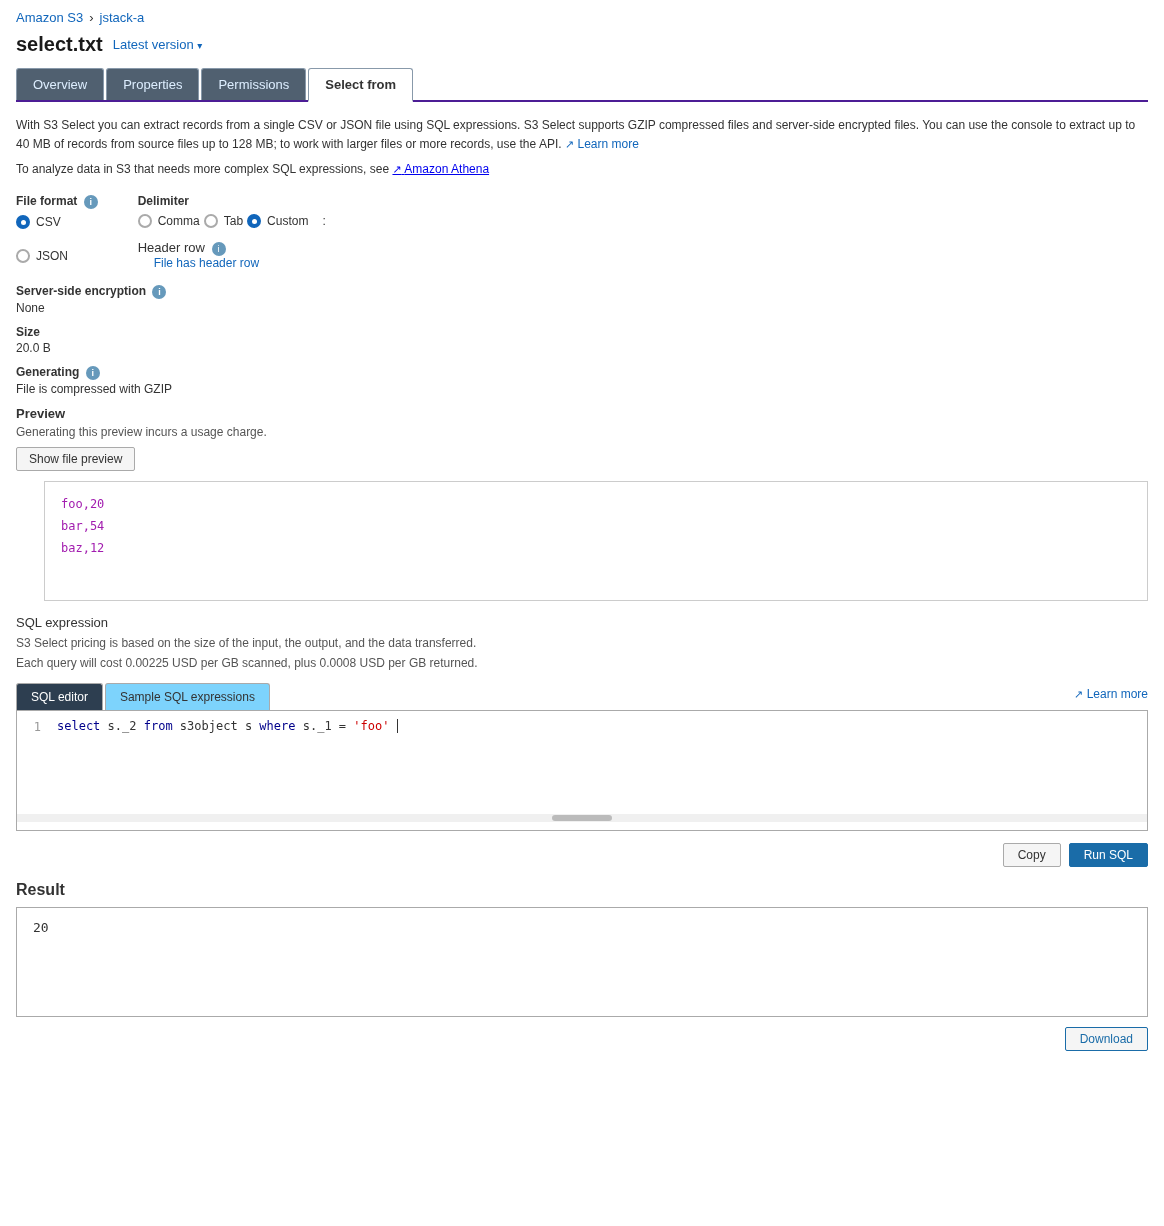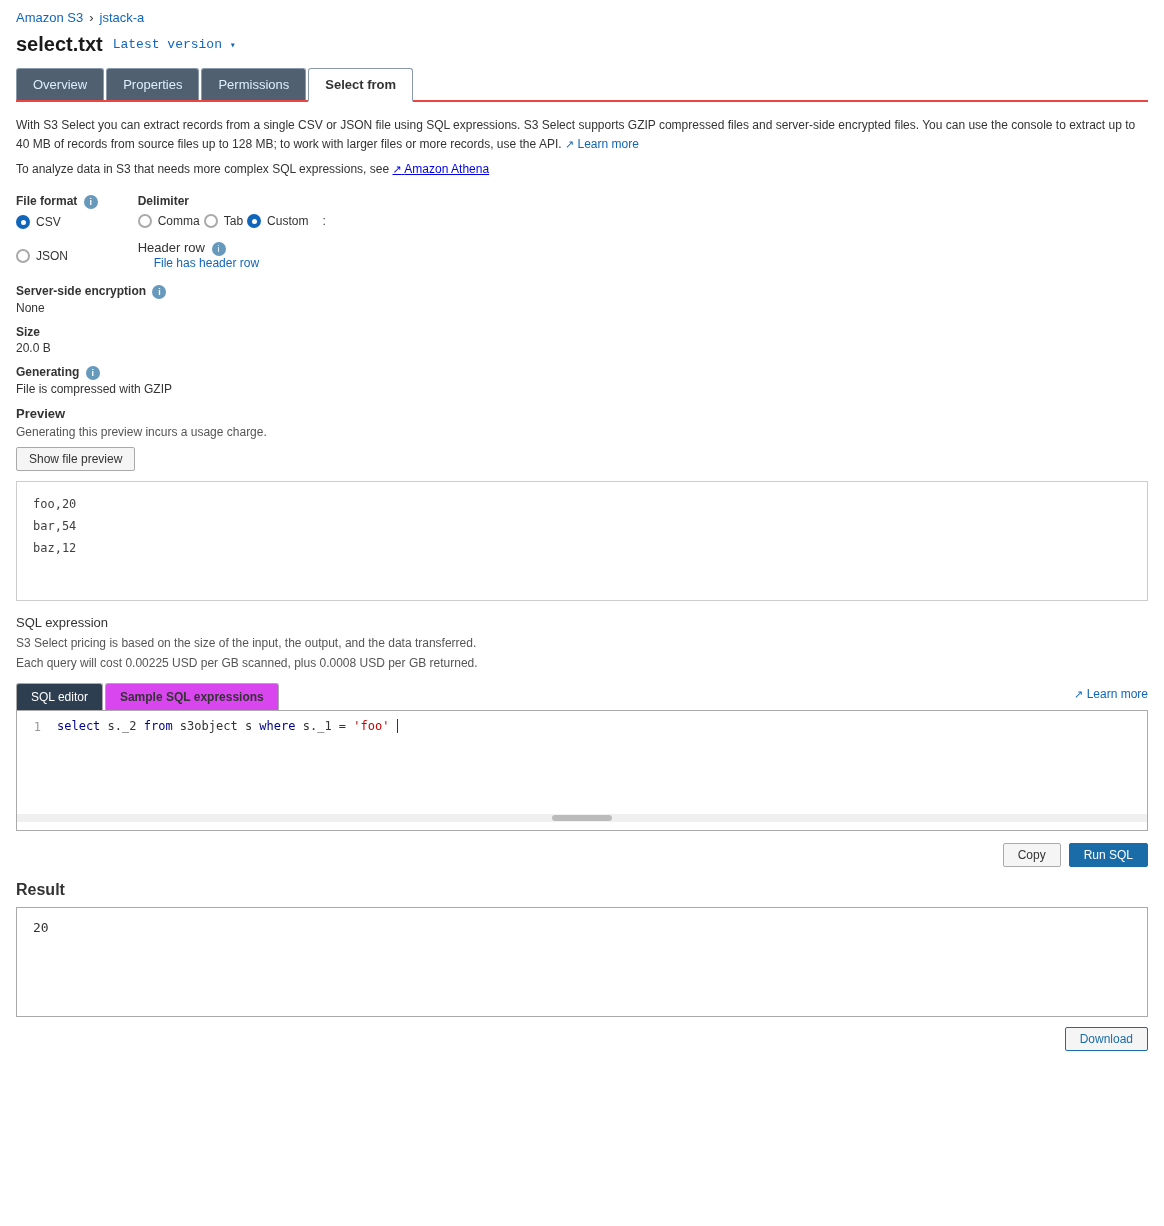--- a/index.html
+++ b/index.html
@@ -7,25 +7,25 @@
 
     .page-wrapper { background: #fff; min-height: 1226px; padding: 10px 16px 20px; }
 
     
     .breadcrumb { display: flex; align-items: center; gap: 6px; font-size: 13px; margin-bottom: 8px; }
     .breadcrumb a { color: #1166bb; text-decoration: none; }
 
     
     .title-row { display: flex; align-items: center; gap: 10px; margin-bottom: 12px; }
     .file-title { font-size: 20px; font-weight: bold; color: #1a1a1a; }
-    .version-badge { color: #1166bb; font-size: 13px; cursor: pointer; font-family: Liberation Mono, monospace; }
+    .version-badge { color: #1166bb; font-size: 13px; cursor: pointer; }
     .version-badge .arrow { font-size: 10px; }
 
     
-    .tabs { display: flex; border-bottom: 2px solid #ef4444; margin-bottom: 14px; }
+    .tabs { display: flex; border-bottom: 2px solid #4c1d95; margin-bottom: 14px; }
     .tab {
       padding: 8px 16px;
       font-size: 13px;
       cursor: pointer;
       color: #ddeeff;
       background: #506070;
       border: 1px solid #8899aa;
       border-bottom: none;
       margin-right: 2px;
       border-radius: 3px 3px 0 0;
@@ -71,40 +71,41 @@
     .preview-label { font-size: 13px; font-weight: bold; margin-bottom: 4px; }
     .preview-subtext { font-size: 12px; color: #555; margin-bottom: 8px; }
     .btn-show-preview {
       border: 1px solid #aaa; background: #f5f5f5; color: #333; padding: 4px 12px;
       font-size: 12px; cursor: pointer; border-radius: 2px;
     }
 
     
     .preview-box {
       border: 1px solid #ccc; background: #fff; min-height: 120px; margin-top: 10px;
-      padding: 12px 16px; font-family: monospace; font-size: 12px; color: #404040;
+      padding: 12px 16px; font-family: monospace; font-size: 12px; color: #a21caf;
       line-height: 1.8;
+      margin-left: 28px;
     }
 
     
     .sql-section { margin-bottom: 12px; }
     .sql-label { font-size: 13px; font-weight: normal; margin-bottom: 4px; }
     .sql-pricing { font-size: 12px; color: #555; line-height: 1.6; margin-bottom: 10px; }
 
     
     .sql-tabs-row { display: flex; align-items: center; justify-content: space-between; border-bottom: 1px solid #aaa; }
     .sql-tabs { display: flex; }
     .sql-tab {
       padding: 6px 14px; font-size: 12px; cursor: pointer;
       border: 1px solid #aaa; border-bottom: none;
       margin-right: 2px; border-radius: 3px 3px 0 0;
       background: #f0f0f0; color: #333;
     }
     .sql-tab.active { background: #2d3e50; color: #fff; }
-    .sql-tab:not(.active) { background: #d946ef; font-weight: bold; }
+    .sql-tab:not(.active) { background: #7dd3fc; }
     .sql-learn-more { font-size: 12px; color: #1166bb; cursor: pointer; text-decoration: none; padding-bottom: 4px; }
 
     
     .sql-editor-box {
       border: 1px solid #aaa; border-top: none; background: #fff; min-height: 110px;
       padding: 8px 0; font-family: monospace; font-size: 12px; position: relative;
     }
     .sql-line { display: flex; }
     .sql-line-num { width: 32px; text-align: right; color: #999; padding-right: 8px; flex-shrink: 0; font-size: 12px; padding-top: 1px; }
     .sql-line-code { color: #333; flex: 1; padding: 0 8px; }

